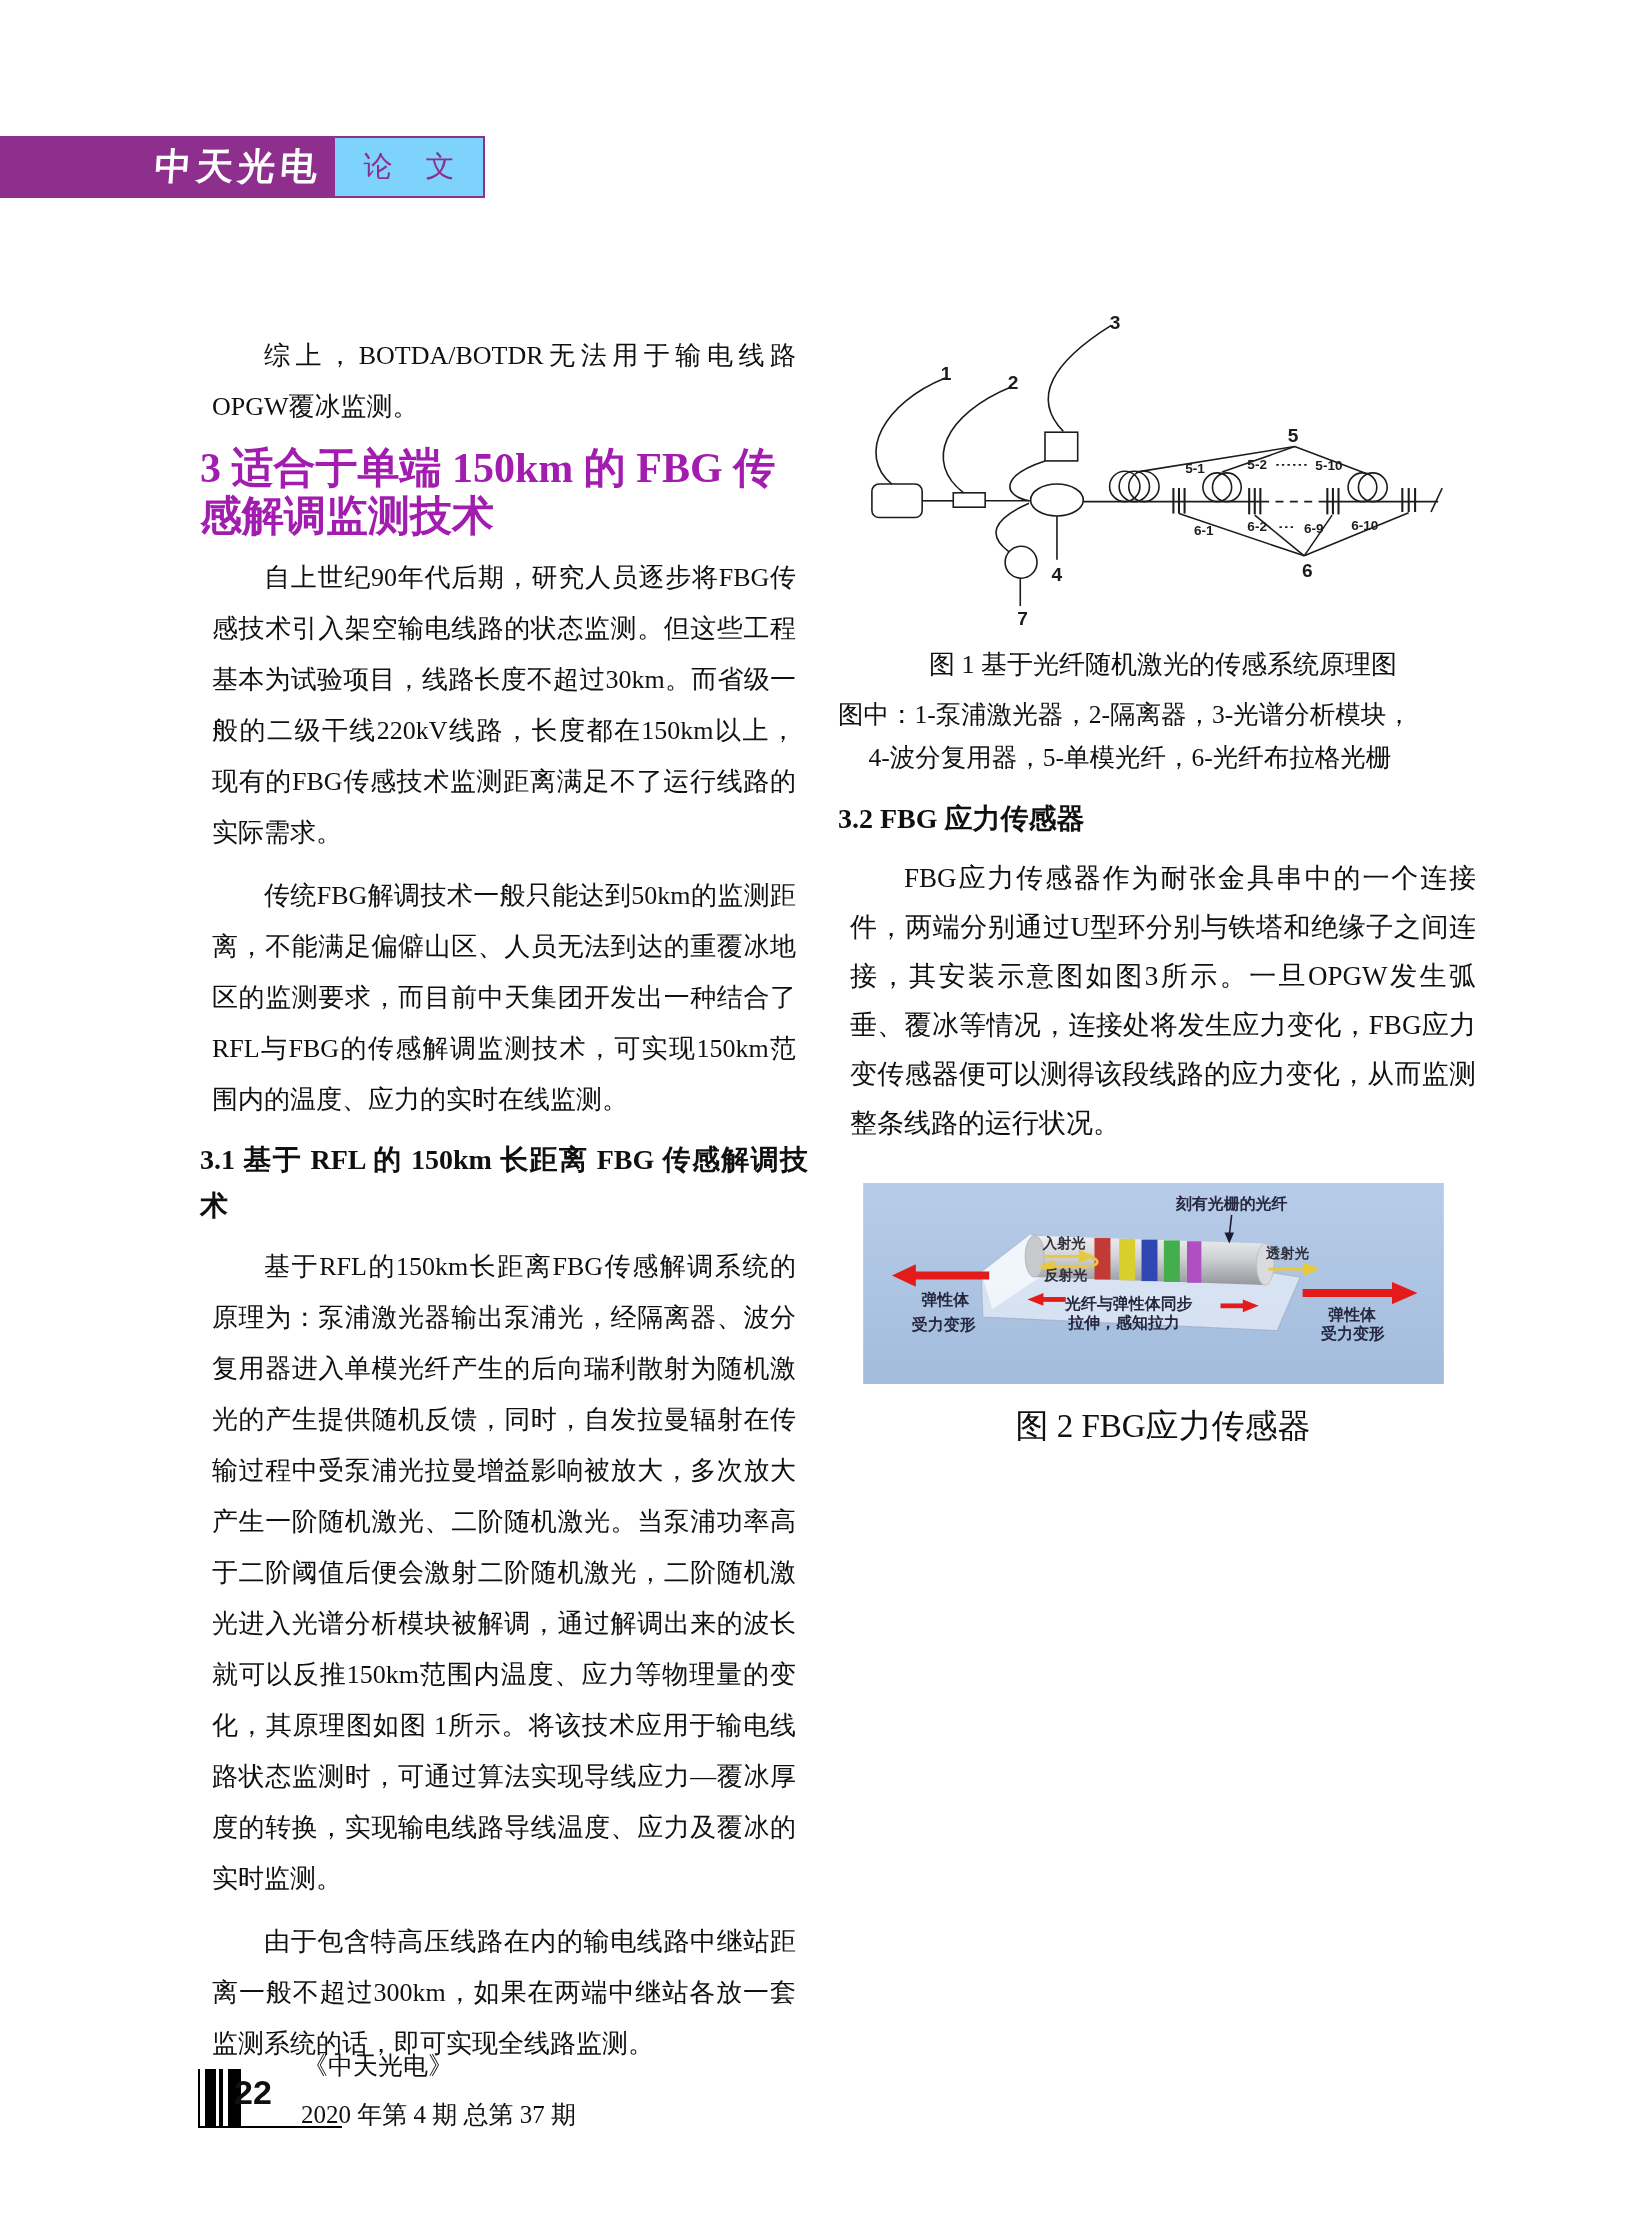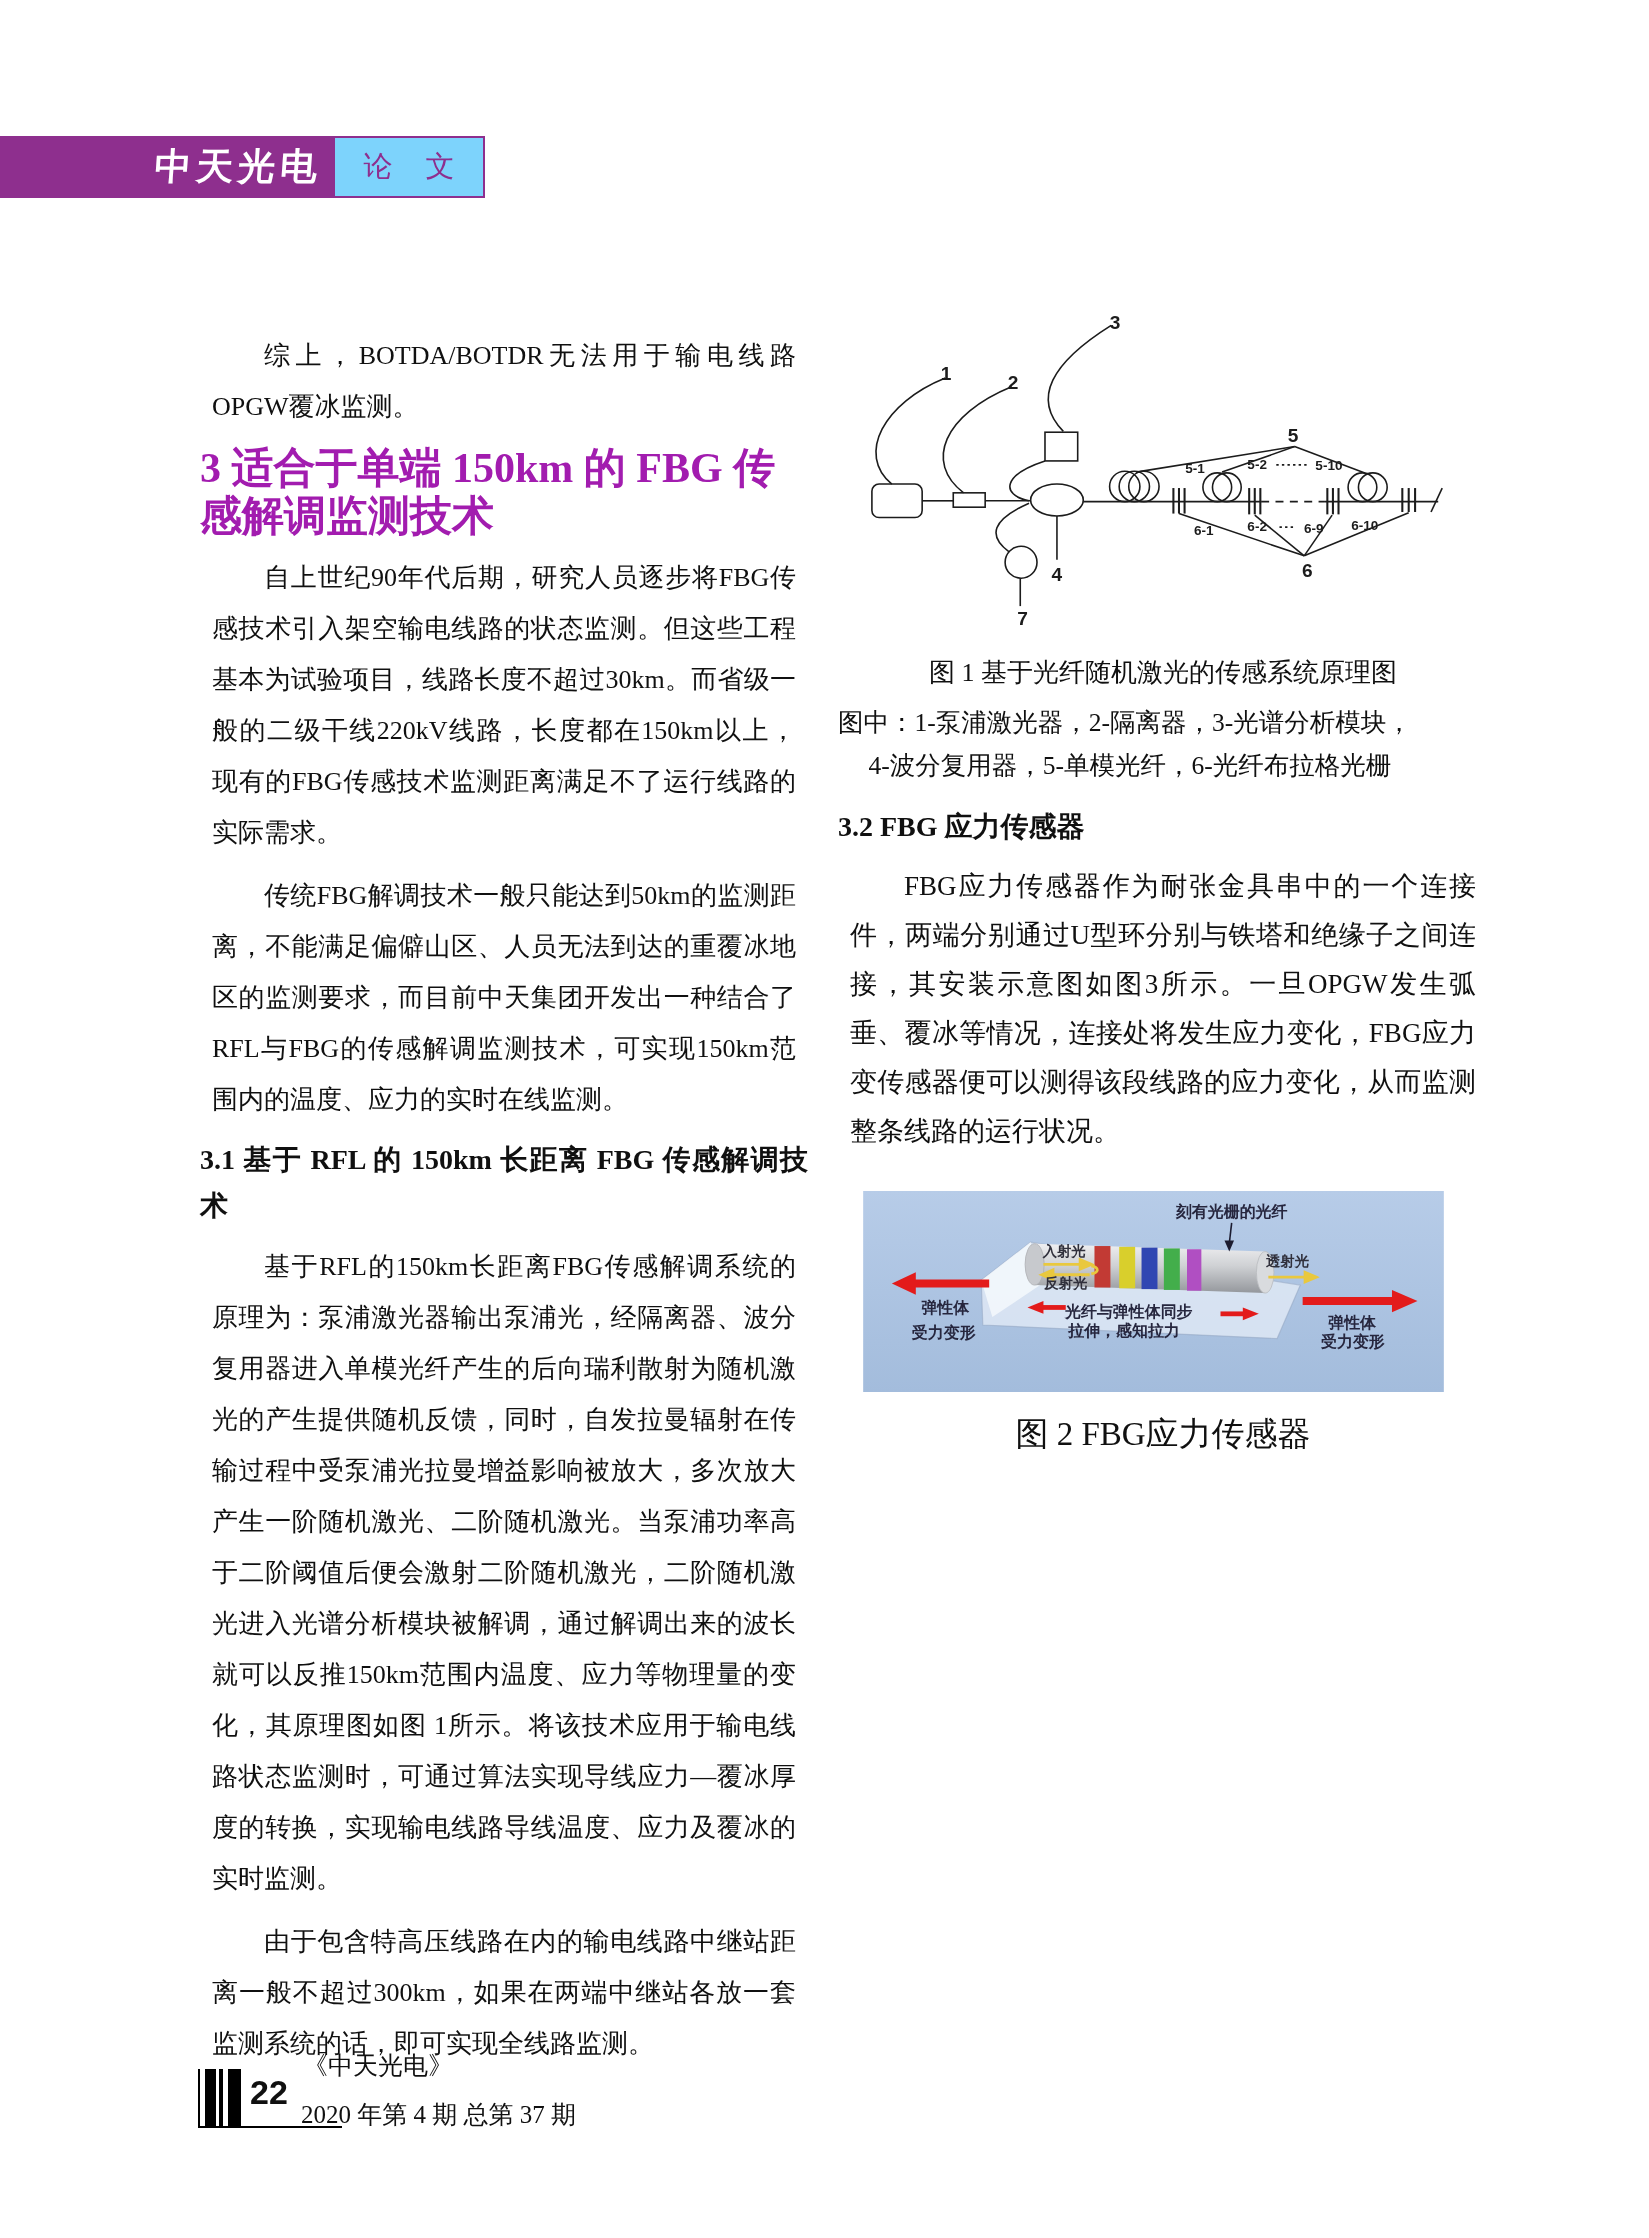--- a/index.html
+++ b/index.html
@@ -28,31 +28,31 @@
   .colR {
     position:absolute; left:838px; top:303px; width:650px;
     font-size:27px; line-height:49px; text-align:justify; text-justify:inter-character;
   }
   .colL p, .colR p { margin:12px; text-indent:2em; }
   h2.sec {
     font-size:42px; line-height:48px; color:#a21caf; font-weight:bold;
     margin:11.2px 0 8px 0; text-align:left;
   }
   h3.sub { font-size:28px; line-height:46px; font-weight:bold; margin:4.8px 0 1.6px 0; }
-  .figcap { text-align:center; font-size:26px; line-height:37px; margin-top:16px; text-indent:0; }
+  .figcap { text-align:center; font-size:26px; line-height:37px; margin-top:8px; text-indent:0; }
   .legend { font-size:25.5px; line-height:43px; margin-top:9.6px; text-align:left; }
   .legend .l2 { padding-left:1.2em; }
   .fig2cap { text-align:center; font-size:33px; line-height:40px; margin-top:22.3px; text-indent:0; }
   svg.fig { display:block; }
   #fig1 { width:678px; height:335px; margin-left:-1.6px; }
   #fig2 { width:581px; height:201px; margin:35px 0 0 25px; }
   
   .bars { position:absolute; left:198px; top:2069px; width:48px; height:57px; }
   .bars i { position:absolute; top:0; bottom:0; background:#000; }
-  .pageno { position:absolute; left:250px; top:2073px; font-size:34px; font-weight:bold; font-family:"Liberation Sans",sans-serif; }
+  .pageno { position:absolute; left:234px; top:2073px; font-size:34px; font-weight:bold; font-family:"Liberation Sans",sans-serif; }
   .footrule { position:absolute; left:198px; top:2126px; width:144px; height:2.4px; background:#000; }
   .journal { position:absolute; left:303px; top:2048px; font-size:25px; line-height:35px; }
   .issue   { position:absolute; left:301px; top:2097px; font-size:25px; line-height:35px; }
   
   .ln { stroke:#1c1c1c; stroke-width:2; fill:none; }
   .ln3 { stroke:#1c1c1c; stroke-width:2.6; fill:none; }
   .lblB { font-family:"Liberation Sans",sans-serif; font-weight:bold; font-size:24px; fill:#1c1c1c; }
   .lblS { font-family:"Liberation Sans",sans-serif; font-weight:bold; font-size:17px; fill:#1c1c1c; }
   
   .f2t { font-family:"Liberation Serif",serif; font-weight:600; font-size:20px; fill:#26263e; }

